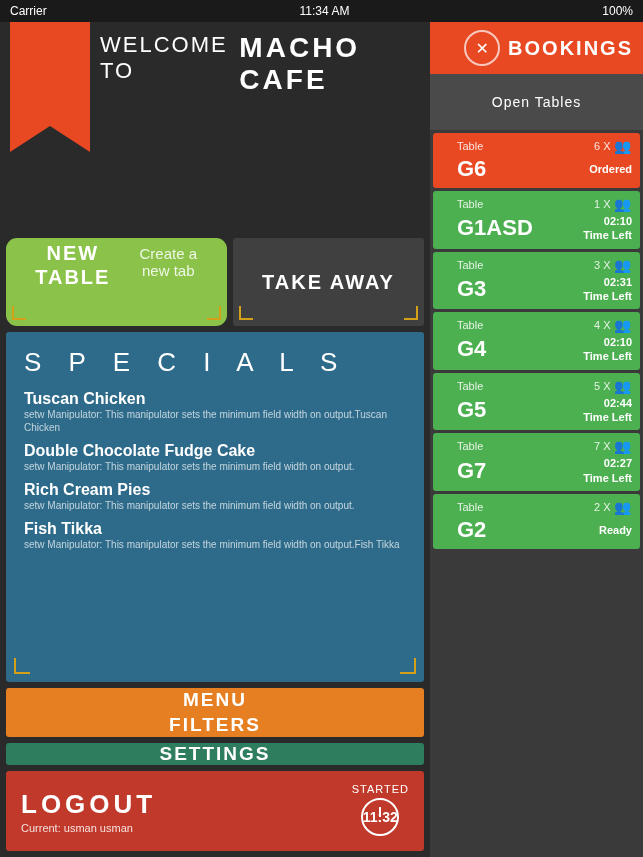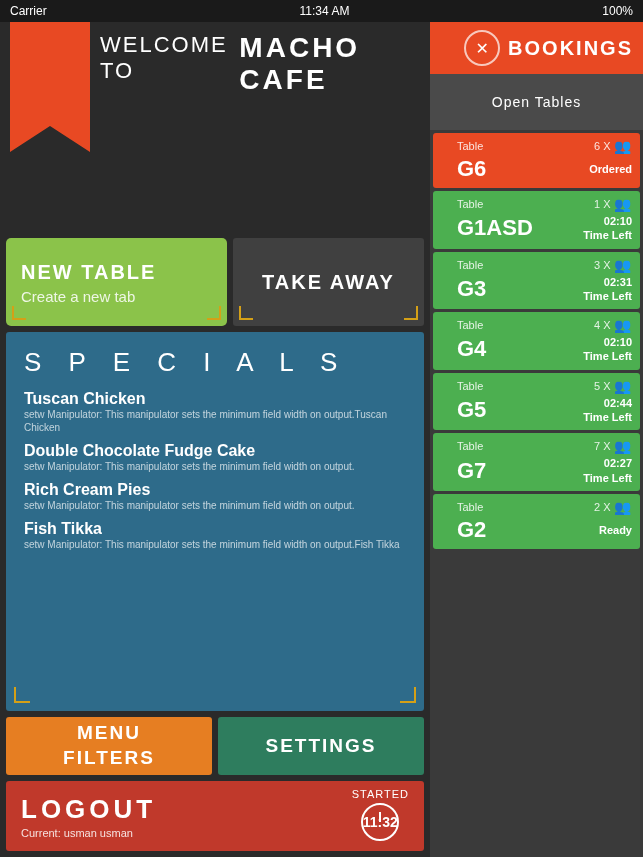--- a/index.html
+++ b/index.html
@@ -87,25 +87,25 @@
       padding: 6px;
       height: 100px;
     }
 
     .btn-new-table {
       flex: 1;
       background: #8bc34a;
       border: none;
       cursor: pointer;
       display: flex;
-      flex-direction: column;
+      flex-direction: row;
       align-items: flex-start;
       justify-content: center;
-      padding: 26px 15px;
-      border-radius: 5px;
+      padding: 3px 15px;
+      border-radius: 11px;
       position: relative;
     }
 
     .btn-new-table .btn-main-text {
       color: white;
       font-size: 20px;
       font-weight: bold;
       letter-spacing: 2px;
       line-height: 1.2;
     }
@@ -229,21 +229,22 @@
       color: rgba(255,255,255,0.7);
       font-size: 10px;
       line-height: 1.3;
     }
 
     
     .bottom-buttons {
       display: flex;
       gap: 6px;
       padding: 6px;
-      height: 70px;
+      height: 89px;
+      flex-direction: column;
     }
 
     .btn-menu-filters {
       flex: 1;
       background: #e67e22;
       border: none;
       cursor: pointer;
       display: flex;
       align-items: center;
       justify-content: center;
@@ -275,21 +276,21 @@
       font-size: 19px;
       font-weight: bold;
       letter-spacing: 2px;
     }
 
     
     .logout-bar {
       background: #c0392b;
       margin: 0 6px 6px 6px;
       border-radius: 3px;
-      height: 70px;
+      height: 80px;
       display: flex;
       align-items: center;
       padding: 0 15px;
     }
 
     .logout-left {
       flex: 1;
     }
 
     .logout-text {

